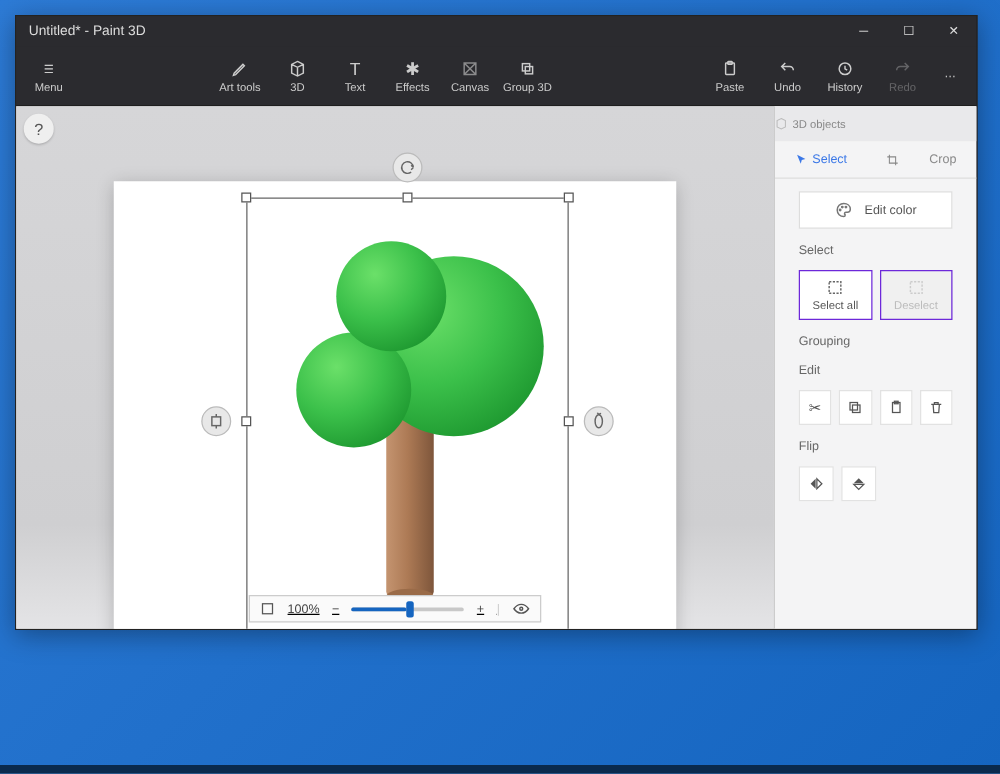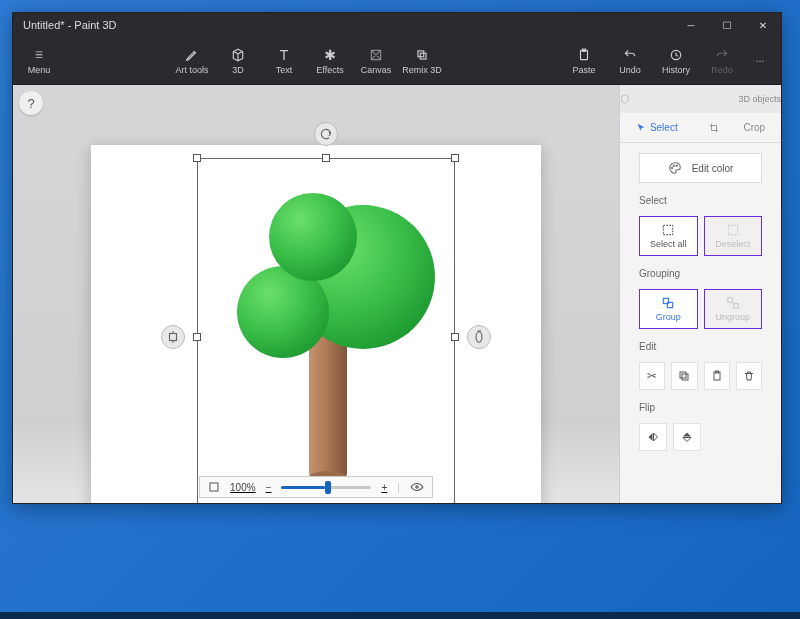--- a/index.html
+++ b/index.html
@@ -38,21 +38,21 @@
   .tree { position: absolute; left: 200px; top: 82px; width: 230px; height: 320px; }
   
   .footer { position: absolute; left: 0; right: 0; bottom: 0; height: 32px; display: flex; align-items: center; justify-content: center; gap: 8px; text-decoration: underline; }
   .footerbox { background: #fafafa; border: 1px solid #ccc; height: 22px; display: flex; align-items: center; gap: 10px; padding: 0 8px; font-size: 10px; color: #444;}
   .slider { width: 90px; height: 3px; background: #c8c8c8; position: relative; border-radius:2px;}
   .slider .fill{position:absolute;left:0;top:0;bottom:0;width:48%;background:#1565c0;border-radius:2px;}
   .slider .thumb{position:absolute;left:48%;top:-5px;width:6px;height:13px;background:#1565c0;border-radius:2px;}
   
   .side { width: 162px; background: #f4f4f5; border-left: 1px solid #ccc; font-size: 10px; color: #555; display:flex; flex-direction:column;}
   .sidetabs { height: 28px; display:flex; background:#e9e9eb; color:#888;}
-  .sidetab { flex:1; display:flex;align-items:center;justify-content:space-between;gap:4px;font-size:9px;}
+  .sidetab { flex:1; display:flex;align-items:center;justify-content:flex-start;gap:4px;font-size:9px;}
   .subtabs { height: 30px; display:flex;align-items:center;justify-content:space-around;border-bottom:1px solid #ddd;}
   .subtab { display:flex;align-items:center;gap:4px;color:#3b78e7;font-size:10px;}
   .subtab.gray{color:#888;gap:24px;}
   .panelbody { padding: 10px 19px; display:flex;flex-direction:column;gap:10px;}
   .bigbtn { height: 30px; background:#fff;border:1px solid #ddd;display:flex;align-items:center;justify-content:center;gap:10px;color:#555;font-size:10px;}
   .sectlabel{font-size:10px;color:#666;margin-top:2px;}
   .row2 { display:flex;gap:6px;}
   .cell { flex:1;height:40px;background:#fff;border:1px solid #6d28d9;display:flex;flex-direction:column;align-items:center;justify-content:center;gap:2px;font-size:9px;color:#555;}
   .cell.dis{background:#f0f0f0;color:#bbb;}
   .cell.blue{color:#3b78e7;}
@@ -112,21 +112,21 @@
         </span>
         <span>Canvas</span>
       </div>
       <div class="toolbtn">
         <span class="ic">
           <svg width="14" height="14" viewBox="0 0 24 24" fill="none" stroke="#ccc" stroke-width="2">
               <rect x="5" y="5" width="10" height="10"></rect>
               <rect x="9" y="9" width="10" height="10"></rect>
             </svg>
         </span>
-        <span>Remix 3D</span>
+        <span>Group 3D</span>
       </div>
       <div class="spacer2"></div>
       <div class="toolbtn">
         <span class="ic">
           <svg width="14" height="14" viewBox="0 0 24 24" fill="none" stroke="#ccc" stroke-width="2">
               <rect x="6" y="4" width="12" height="16" rx="1"></rect>
               <rect x="9" y="2" width="6" height="4" rx="1"></rect>
             </svg>
         </span>
         <span>Paste</span>
@@ -303,40 +303,20 @@
               <span>
                 <svg width="14" height="14" viewBox="0 0 24 24" fill="none" stroke="#ccc" stroke-width="2" stroke-dasharray="3 2">
                     <rect x="4" y="4" width="16" height="16"></rect>
                   </svg>
               </span>
               <span>Deselect</span>
             </div>
           </div>
 
           <div class="sectlabel">Grouping</div>
-          <div class="row2">
-            <div class="cell blue">
-              <span>
-                <svg width="14" height="14" viewBox="0 0 24 24" fill="none" stroke="#3b78e7" stroke-width="2">
-                    <rect x="4" y="4" width="9" height="9"></rect>
-                    <rect x="11" y="11" width="9" height="9"></rect>
-                  </svg>
-              </span>
-              <span>Group</span>
-            </div>
-            <div class="cell dis">
-              <span>
-                <svg width="14" height="14" viewBox="0 0 24 24" fill="none" stroke="#ccc" stroke-width="2">
-                    <rect x="3" y="3" width="8" height="8"></rect>
-                    <rect x="13" y="13" width="8" height="8"></rect>
-                  </svg>
-              </span>
-              <span>Ungroup</span>
-            </div>
-          </div>
 
           <div class="sectlabel">Edit</div>
           <div class="row4">
             <div class="sq">
                 <span>✂</span>
               </div>
             <div class="sq">
               <span>
                   <svg width="12" height="12" viewBox="0 0 24 24" fill="none" stroke="#555" stroke-width="2">
                     <rect x="8" y="8" width="12" height="12"></rect>

